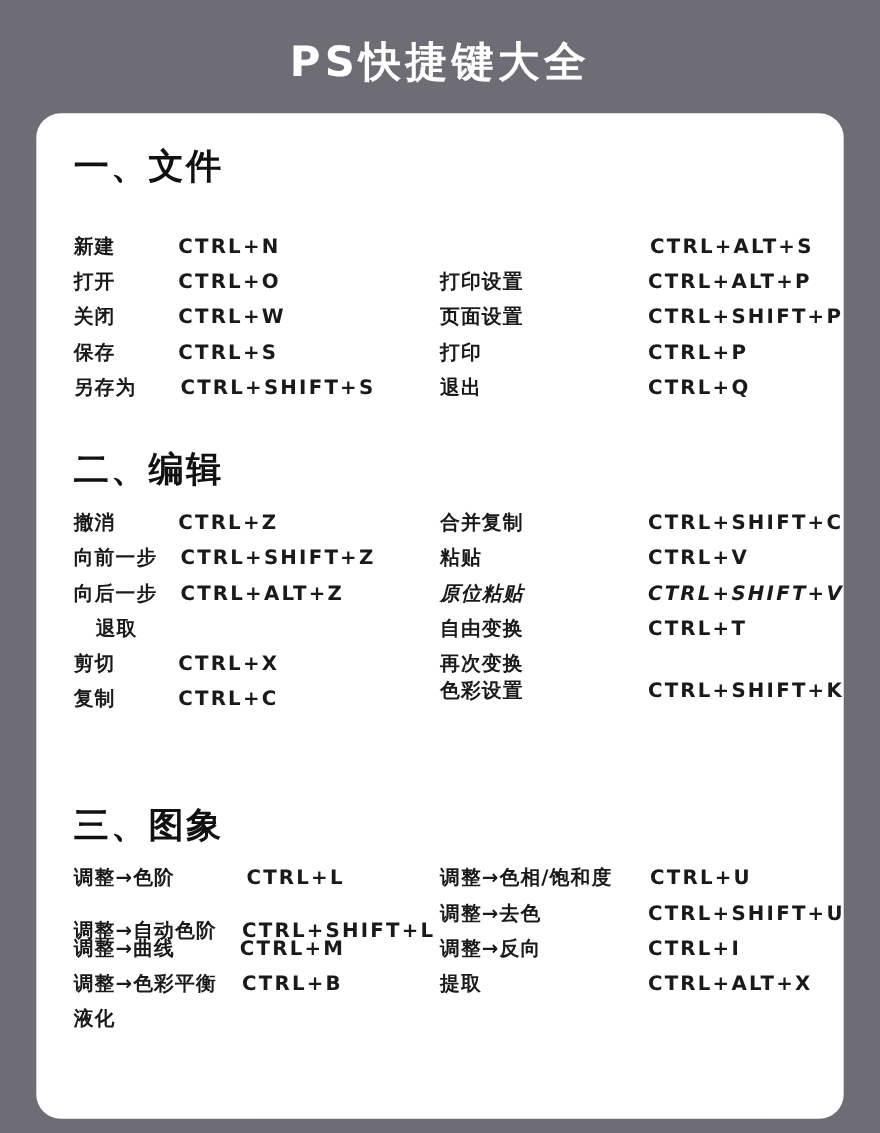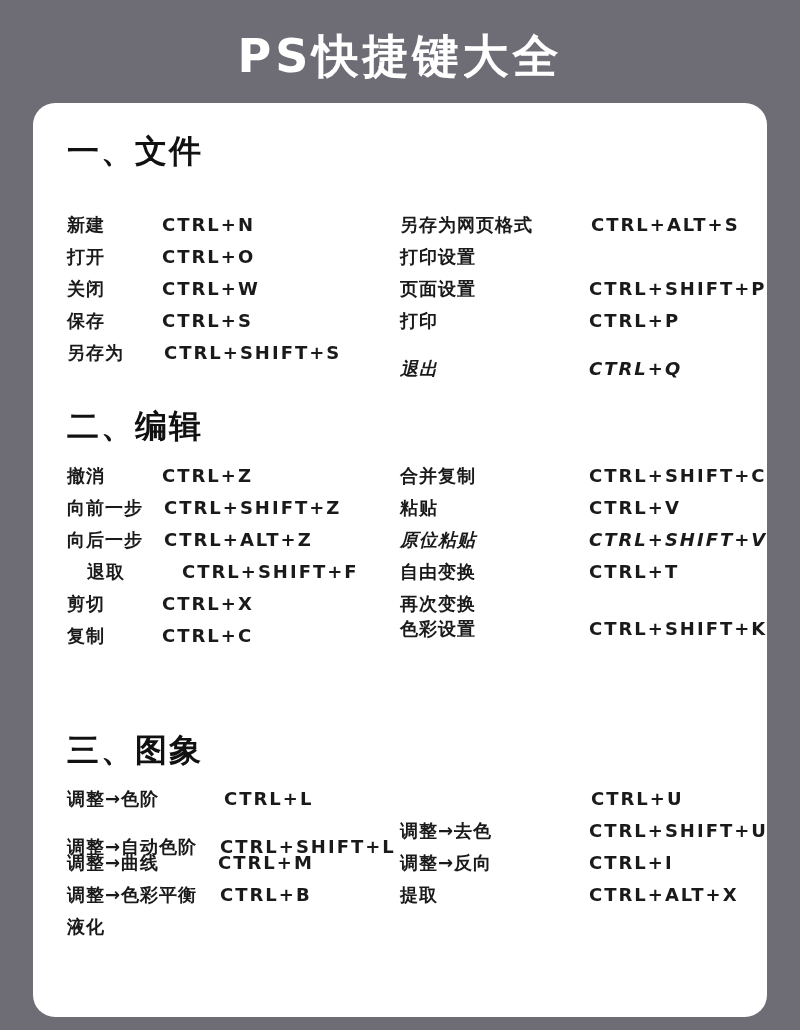--- a/index.html
+++ b/index.html
@@ -2,21 +2,21 @@
 <html><head>
 <meta charset="utf-8">
 <style>
   html, body { margin:0; padding:0; }
   body {
     width:800px; height:1030px; background:#6e6c75; position:relative; overflow:hidden;
     font-family:"DejaVu Sans","Liberation Sans",sans-serif;
   }
   .title {
     position:absolute; left:0; top:24px; width:800px; text-align:center;
-    color:#ffffff; font-size:46px; font-weight:bold; letter-spacing:4px; line-height:64px;
+    color:#ffffff; font-size:38px; font-weight:bold; letter-spacing:4px; line-height:64px;
   }
   .card {
     position:absolute; left:33px; top:103px; width:734px; height:914px;
     background:#ffffff; border-radius:22px;
   }
   .section { position:absolute; left:0; width:734px; }
   .sec-title {
     position:absolute; left:34px; top:0; font-size:32px; font-weight:bold; color:#111;
     letter-spacing:2px; line-height:44px;
   }
@@ -49,35 +49,35 @@
     <div class="row" style="left:34px;top:176px;width:320px;">
       <span class="lbl">保存</span>
       <span class="key" style="left:95px">CTRL+S</span>
     </div>
     <div class="row" style="left:34px;top:208px;width:320px;">
       <span class="lbl">另存为</span>
       <span class="key" style="left:97px">CTRL+SHIFT+S</span>
     </div>
 
     <div class="row" style="left:367px;top:80px;width:360px;">
-      <span class="lbl">另存为网页格式</span>
       <span class="key" style="left:191px">CTRL+ALT+S</span>
     </div>
     <div class="row" style="left:367px;top:112px;width:360px;">
       <span class="lbl">打印设置</span>
+      <span class="key" style="left:189px">CTRL+ALT+P</span>
     </div>
     <div class="row" style="left:367px;top:144px;width:360px;">
       <span class="lbl">页面设置</span>
       <span class="key" style="left:189px">CTRL+SHIFT+P</span>
     </div>
     <div class="row" style="left:367px;top:176px;width:360px;">
       <span class="lbl">打印</span>
       <span class="key" style="left:189px">CTRL+P</span>
     </div>
-    <div class="row" style="left:367px;top:224px;width:360px;font-style:italic;">
+    <div class="row" style="left:367px;top:208px;width:360px;">
       <span class="lbl">退出</span>
       <span class="key" style="left:189px">CTRL+Q</span>
     </div>
   </div>
 
   <div class="section" style="top:301px;">
     <div class="sec-title">二、编辑</div>
 
     <div class="row" style="left:34px;top:56px;width:320px;">
       <span class="lbl">撤消</span>
@@ -86,21 +86,20 @@
     <div class="row" style="left:34px;top:88px;width:320px;">
       <span class="lbl">向前一步</span>
       <span class="key" style="left:97px">CTRL+SHIFT+Z</span>
     </div>
     <div class="row" style="left:34px;top:120px;width:320px;">
       <span class="lbl">向后一步</span>
       <span class="key" style="left:97px">CTRL+ALT+Z</span>
     </div>
     <div class="row" style="left:34px;top:152px;width:320px;margin-left:20px;">
       <span class="lbl">退取</span>
-      <span class="key" style="left:95px">CTRL+SHIFT+F</span>
     </div>
     <div class="row" style="left:34px;top:184px;width:320px;">
       <span class="lbl">剪切</span>
       <span class="key" style="left:95px">CTRL+X</span>
     </div>
     <div class="row" style="left:34px;top:216px;width:320px;">
       <span class="lbl">复制</span>
       <span class="key" style="left:95px">CTRL+C</span>
     </div>
 
@@ -146,20 +145,21 @@
     </div>
     <div class="row" style="left:34px;top:151px;width:330px;">
       <span class="lbl">调整→色彩平衡</span>
       <span class="key" style="left:153px">CTRL+B</span>
     </div>
     <div class="row" style="left:34px;top:183px;width:330px;">
       <span class="lbl">液化</span>
     </div>
 
     <div class="row" style="left:367px;top:55px;width:360px;">
+      <span class="lbl">调整→色相/饱和度</span>
       <span class="key" style="left:191px">CTRL+U</span>
     </div>
     <div class="row" style="left:367px;top:87px;width:360px;">
       <span class="lbl">调整→去色</span>
       <span class="key" style="left:189px">CTRL+SHIFT+U</span>
     </div>
     <div class="row" style="left:367px;top:119px;width:360px;">
       <span class="lbl">调整→反向</span>
       <span class="key" style="left:189px">CTRL+I</span>
     </div>

